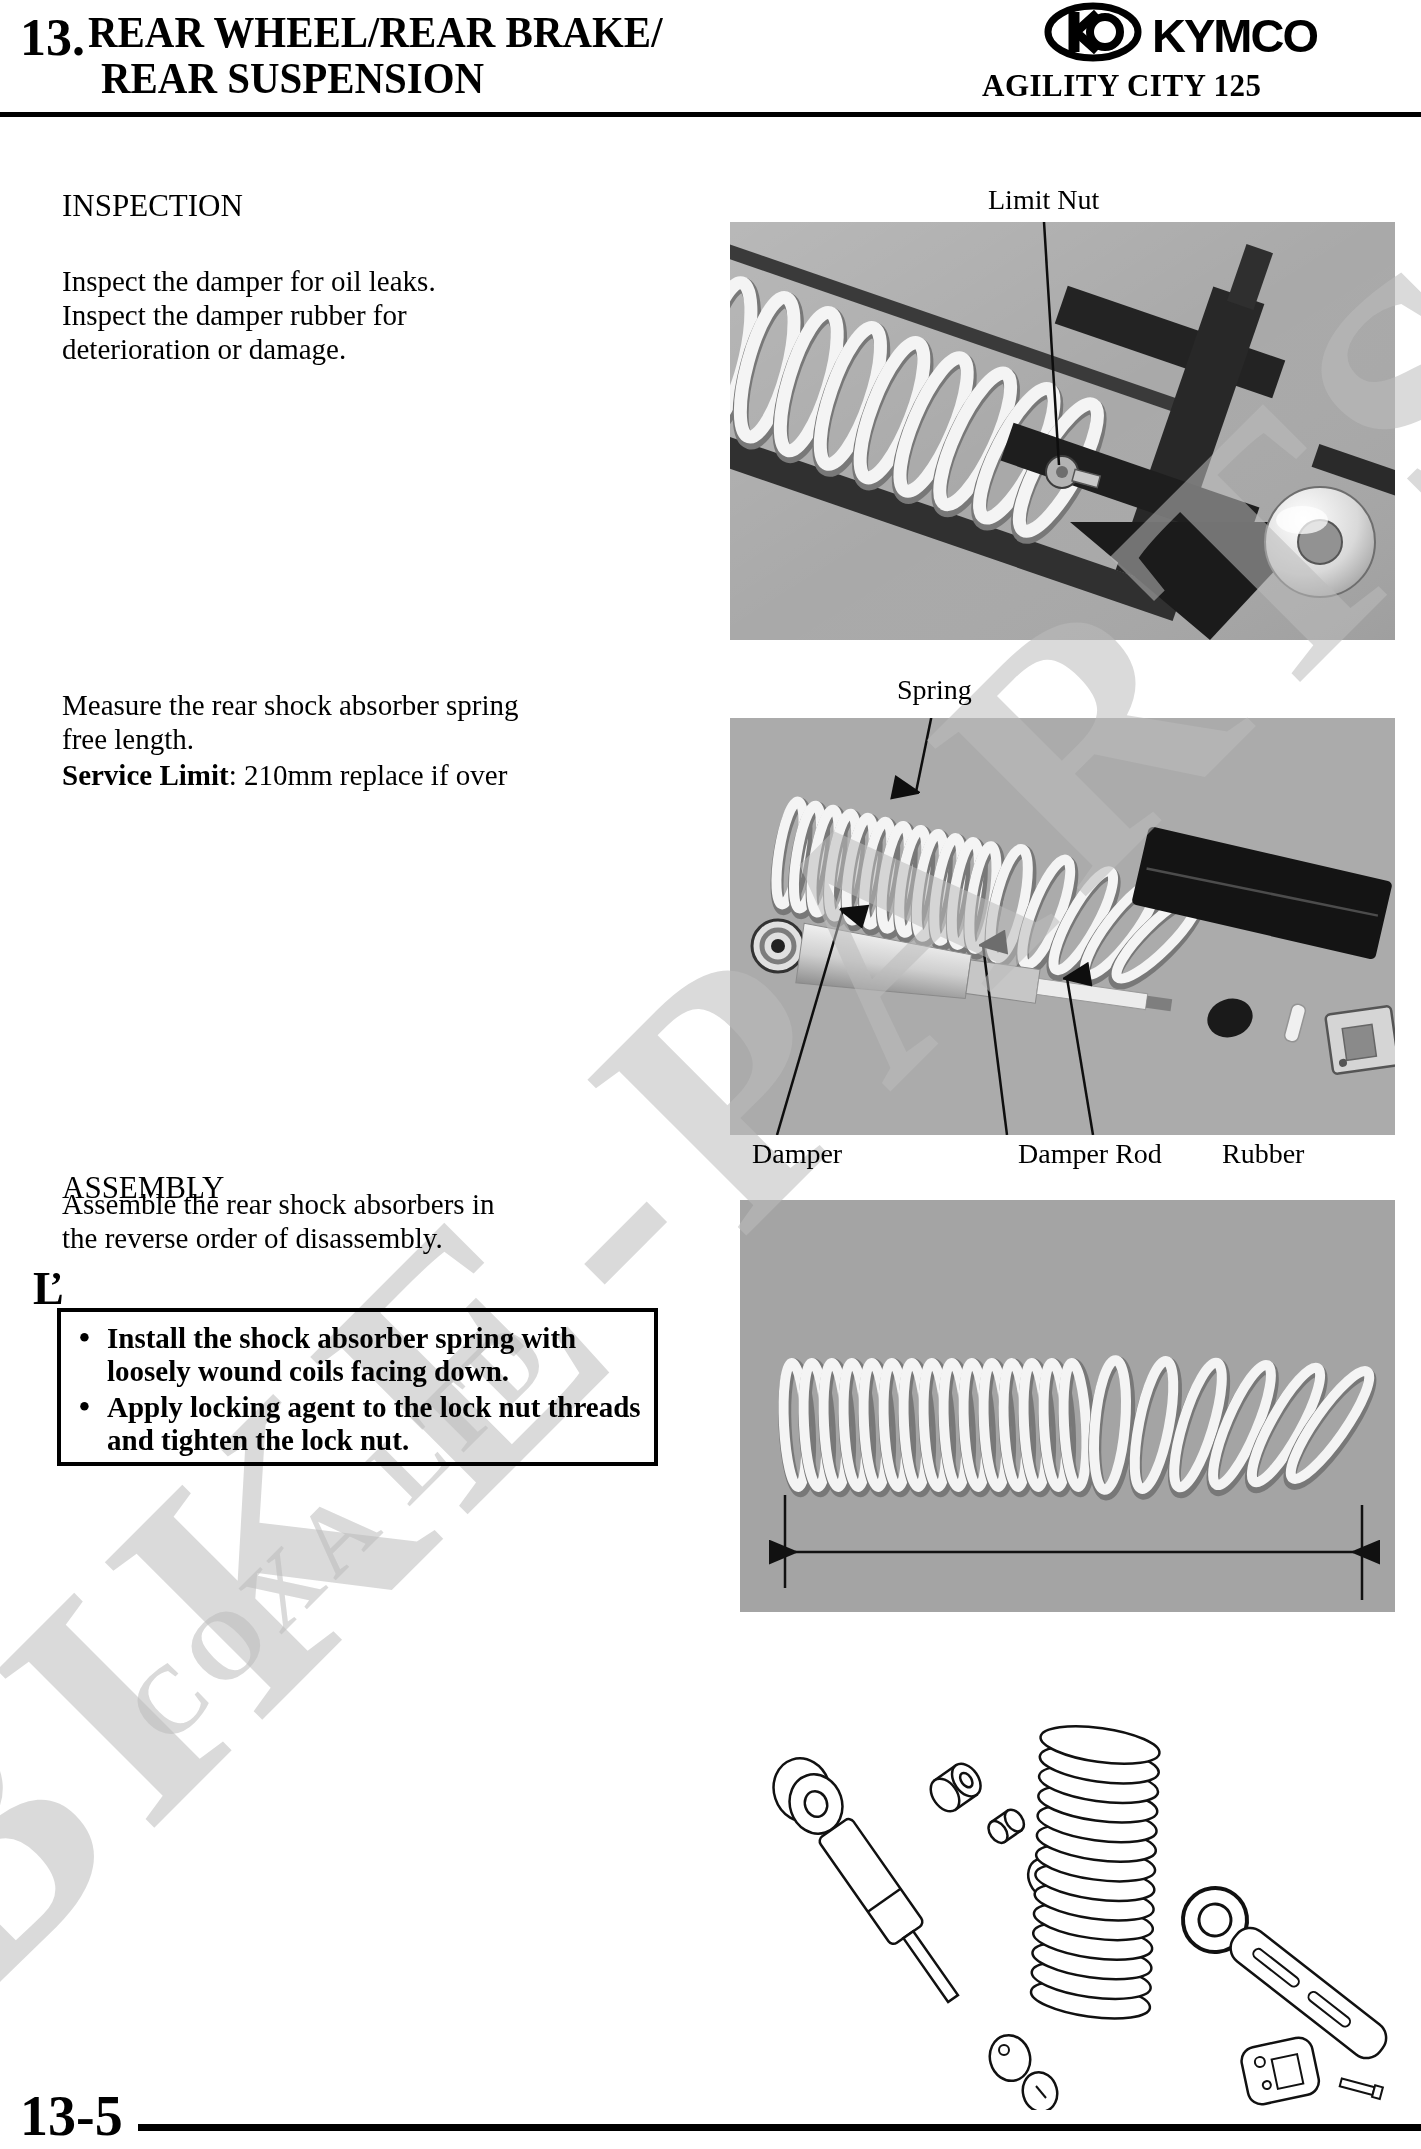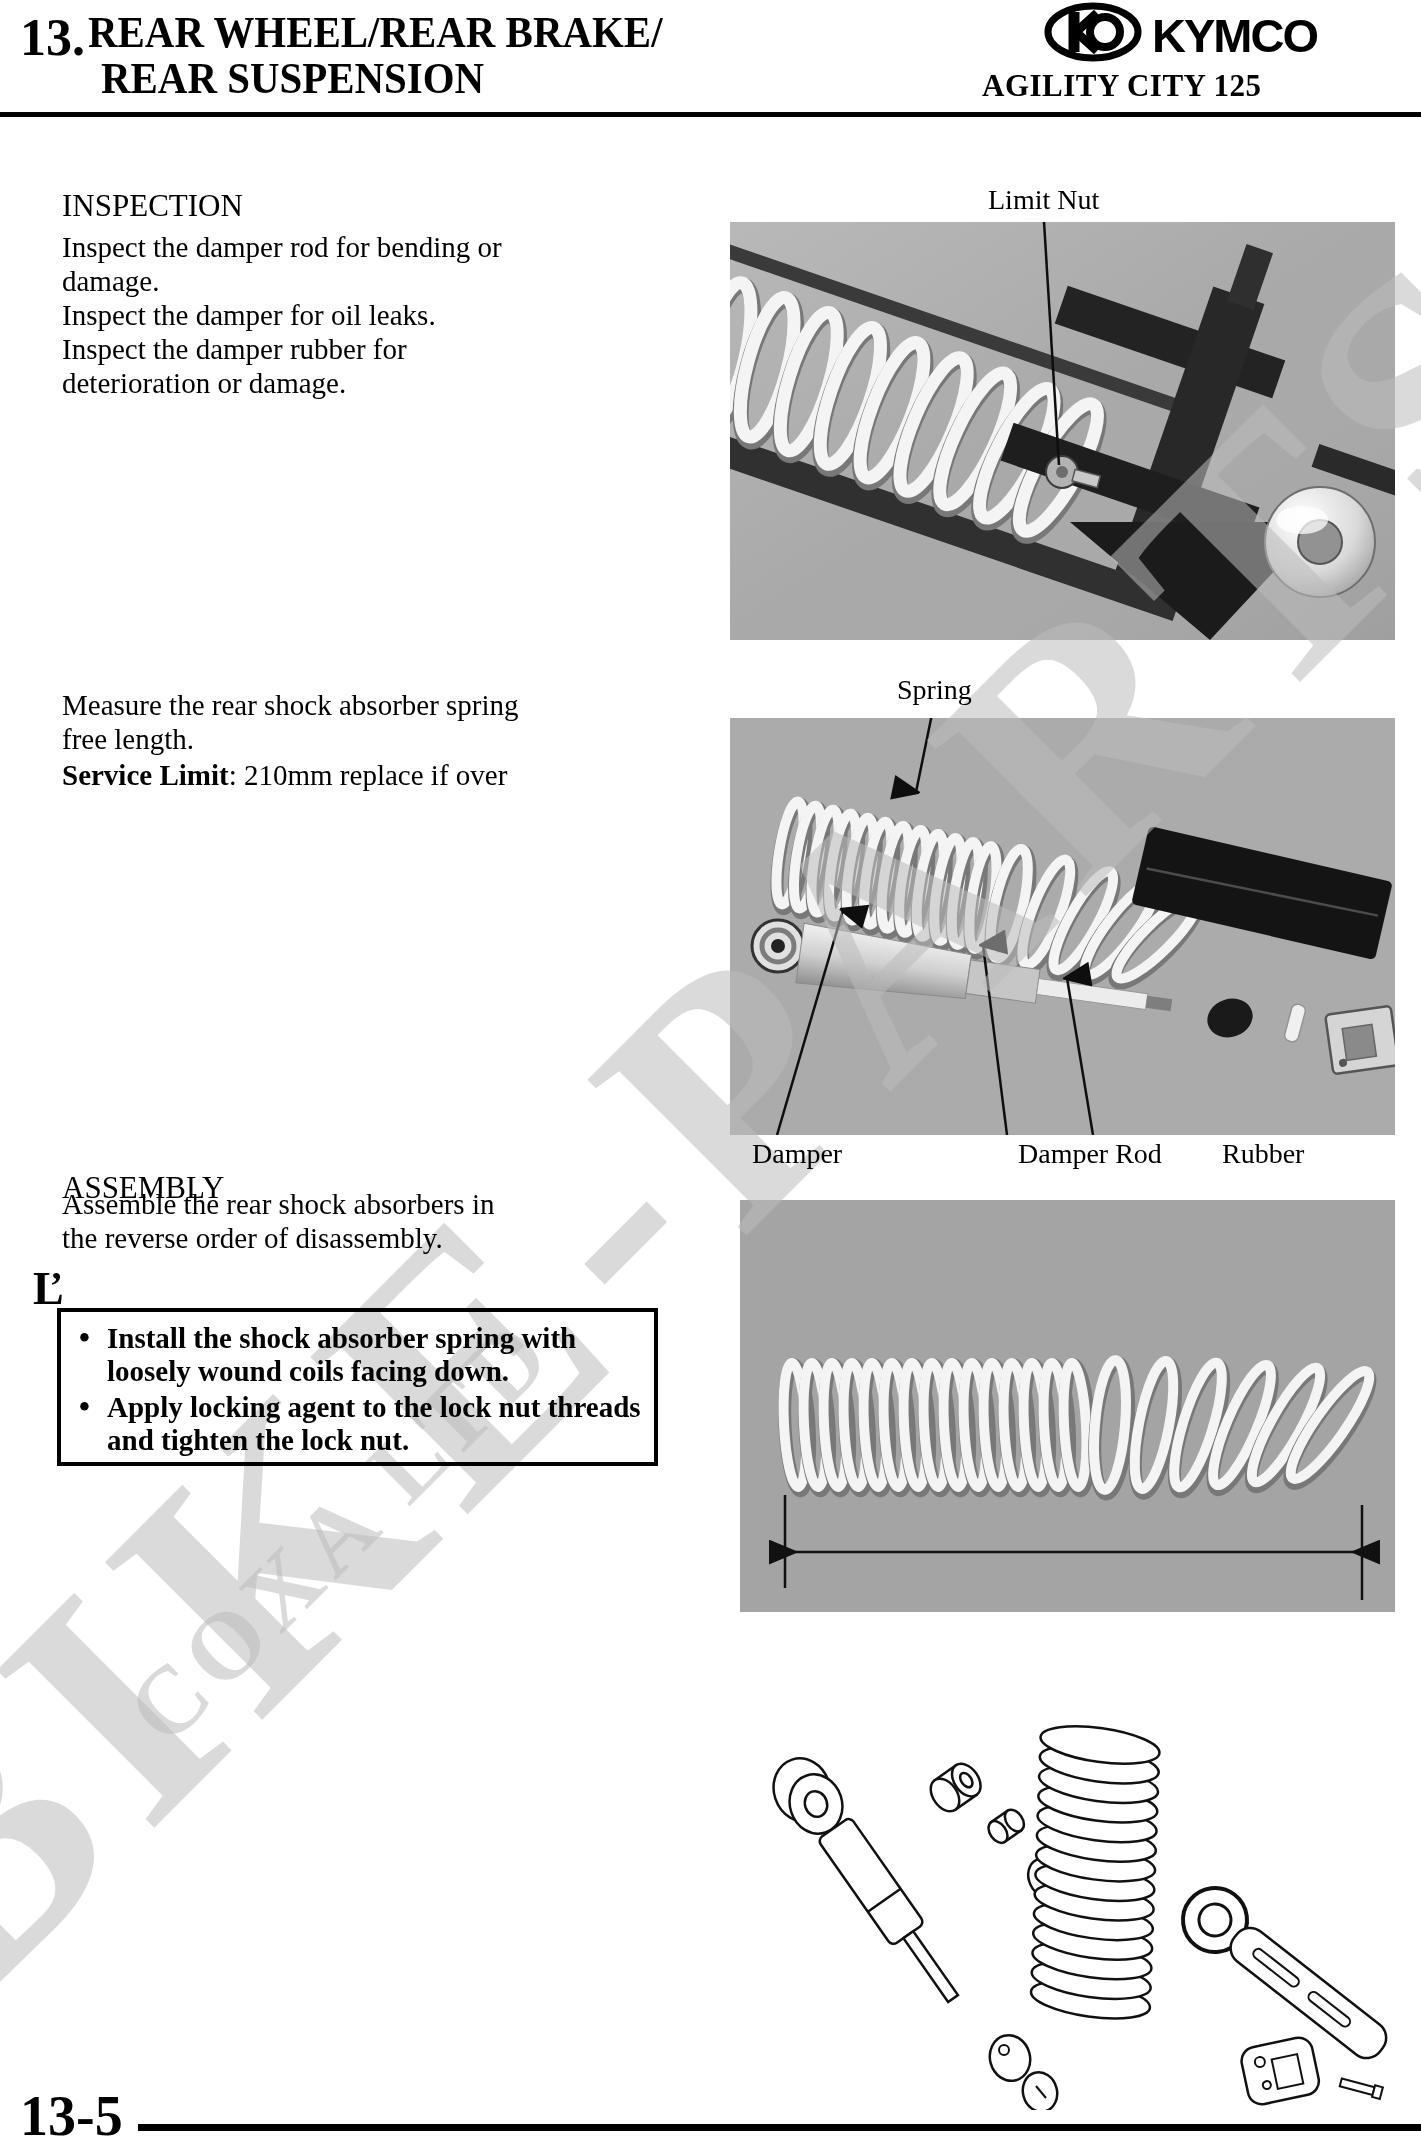--- a/index.html
+++ b/index.html
@@ -77,21 +77,21 @@
     <path d="M31,10 L31,50" stroke="#000" stroke-width="11" fill="none"></path>
     <path d="M33,30 L54,11 M33,30 L54,49" stroke="#000" stroke-width="9" fill="none"></path>
     <circle cx="62" cy="30" r="15" fill="none" stroke="#000" stroke-width="8"></circle>
   </svg>
   <div class="brand-name">KYMCO</div>
   <div class="model-name">AGILITY CITY 125</div>
   <div class="header-rule"></div>
 
   <div id="inspection-heading" class="sec-heading">INSPECTION</div>
   <div id="inspection-par" class="body-par">
-    <span>Inspect the damper rod for bending or damage.</span><br>
+    <br>
     <span>Inspect the damper for oil leaks.</span><br>
     <span>Inspect the damper rubber for deterioration or damage.</span>
   </div>
 
   <div id="measure-par" class="body-par">
     <span>Measure the rear shock absorber spring free length.</span>
     <div id="service-limit">
       <span class="b">Service Limit</span><span>: 210mm replace if over</span>
     </div>
   </div>

